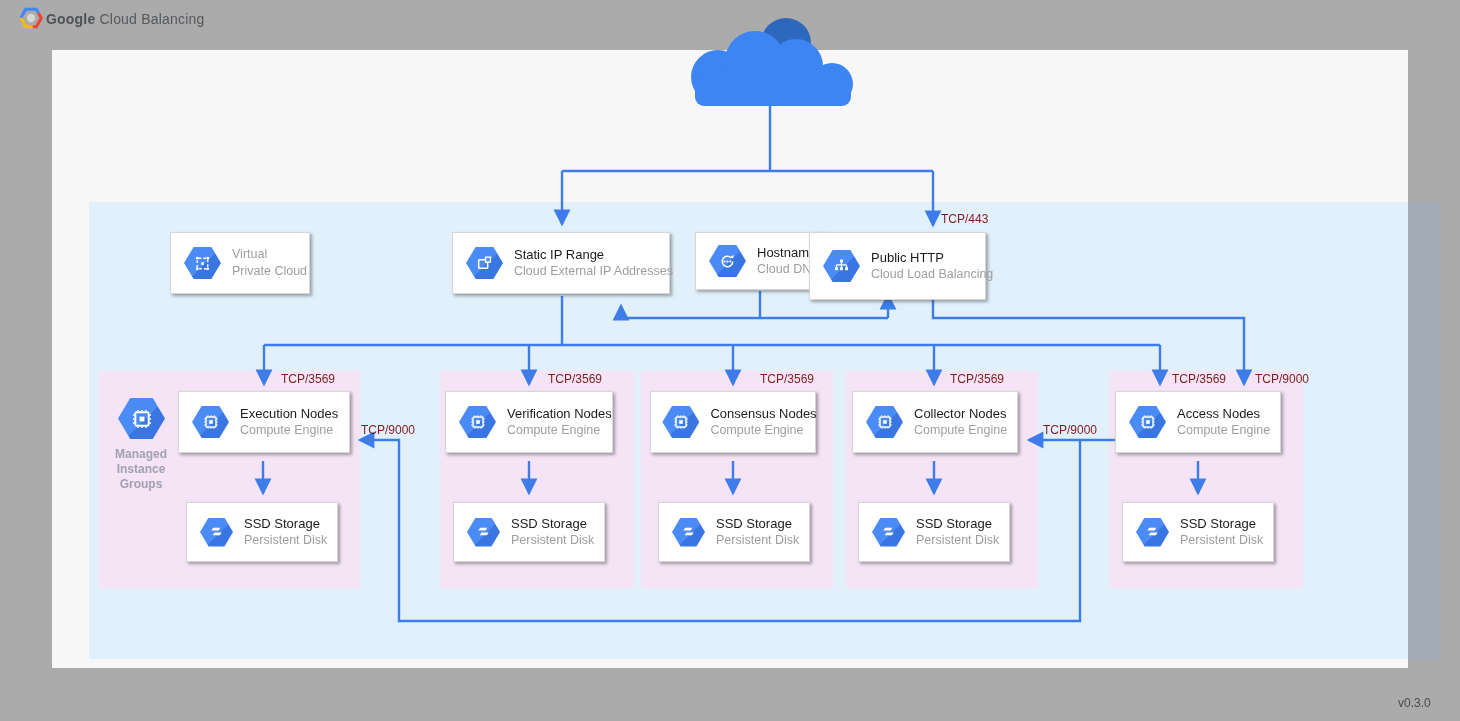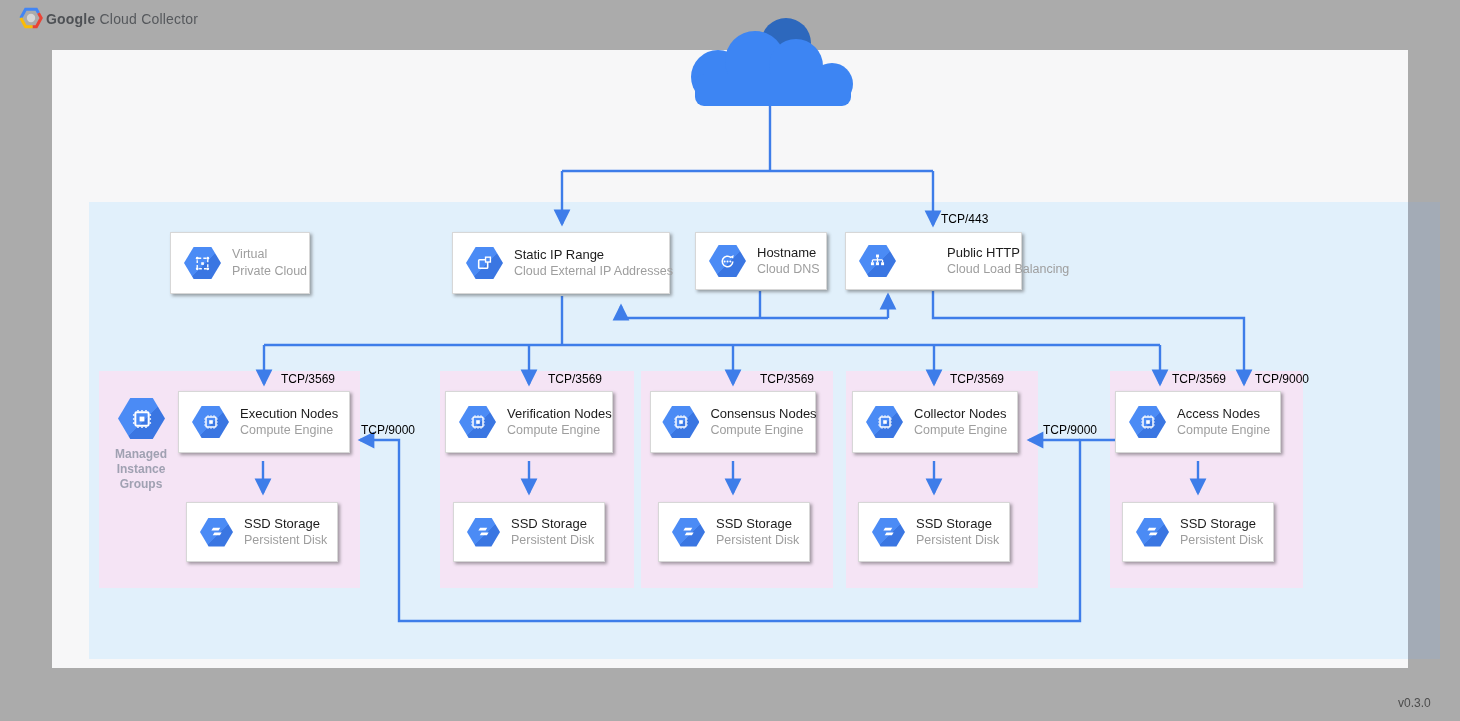--- a/index.html
+++ b/index.html
@@ -21,21 +21,21 @@
   .card{position:absolute;background:#fff;border:1px solid #d7d7d7;box-shadow:2px 2px 3px rgba(60,60,60,.45);display:flex;align-items:center;box-sizing:border-box;padding-left:13px;}
   .card.stacked::before{content:"";position:absolute;left:6px;top:6px;width:100%;height:100%;background:#fff;border:1px solid #d7d7d7;box-shadow:2px 2px 3px rgba(60,60,60,.45);z-index:-1;}
   .card .txt{margin-left:11px;line-height:17px;white-space:nowrap;}
   .card .t1{font-size:13px;color:#1c1c1c;}
   .card .t2{font-size:12.5px;color:#9e9e9e;}
   .hex{flex:0 0 auto;width:37px;height:32px;clip-path:polygon(26% 0,74% 0,100% 50%,74% 100%,26% 100%,0 50%);background:linear-gradient(135deg,#4b8bf5 0 55%,#3a76e2 55%);display:flex;align-items:center;justify-content:center;}
   .hex svg{display:block;}
   #mig-hex{left:118px;top:398px;width:47px;height:41px;}
   #mig-label{left:101px;top:447px;width:80px;text-align:center;font-size:12px;font-weight:700;color:#a0a1b2;line-height:15px;}
   
-  .port{position:absolute;font-size:12px;color:#000000;white-space:nowrap;}
+  .port{position:absolute;font-size:12px;color:#7f1d1d;white-space:nowrap;}
   svg.wires{position:absolute;left:0;top:0;pointer-events:none;}
 </style>
 </head>
 <body>
 
 <div id="stage">
 
   <div class="abs" id="canvas"></div>
   <div class="abs" id="vpc-region"></div>
   <div class="abs" id="vpc-region-overhang"></div>
@@ -83,21 +83,21 @@
       <path d="M1080,440 H1029" marker-end="url(#arr)"></path>
     </g>
   </svg>
 
   <svg class="abs" style="left:19px;top:7px;" width="24" height="22" viewBox="0 0 24 21">
     <path d="M1.8,10.5 L6.6,1.8 H17.4 L19.5,5.6" fill="none" stroke="#4285f4" stroke-width="3"></path>
     <path d="M19.5,5.6 L22.2,10.5 L17.4,19.2 H13.5" fill="none" stroke="#ea4335" stroke-width="3"></path>
     <path d="M13.5,19.2 H6.6 L1.8,10.5" fill="none" stroke="#fbbc05" stroke-width="3"></path>
     <circle cx="12" cy="10.5" r="4.2" fill="#d6d6d6"></circle>
   </svg>
-  <div class="abs" id="brand"><b>Google</b><span> Cloud Collector</span></div>
+  <div class="abs" id="brand"><b>Google</b><span> Cloud Balancing</span></div>
 
   <div class="abs" id="version">v0.3.0</div>
 
   <svg class="abs" style="left:683px;top:16px;" width="180" height="95" viewBox="0 0 180 95">
     <circle cx="103" cy="27" r="25" fill="#2d68bd"></circle>
     <g fill="#3d85f3">
       <circle cx="35" cy="61" r="27"></circle>
       <circle cx="72" cy="45" r="30"></circle>
       <circle cx="113" cy="50" r="27"></circle>
       <circle cx="149" cy="68" r="21"></circle>
@@ -143,21 +143,21 @@
           <circle cx="9" cy="9" r=".95" fill="#fff"></circle>
           <circle cx="11.7" cy="9" r=".95" fill="#fff"></circle>
         </svg>
     </div>
     <div class="txt">
       <div class="t1">Hostname</div>
       <div class="t2">Cloud DNS</div>
     </div>
   </div>
 
-  <div class="card" style="left:845px;top:232px;width:177px;height:58px;gap:40px;">
+  <div class="card" style="left:809px;top:232px;width:177px;height:68px;">
     <div class="hex">
       <svg width="19" height="19" viewBox="0 0 18 18">
           <rect x="7.6" y="2.4" width="2.8" height="2.8" fill="#fff"></rect>
           <path d="M9 5.2 V7.5 M4.2 7.5 H13.8 M4.2 7.5 V9.7 M9 7.5 V9.7 M13.8 7.5 V9.7" stroke="#fff" stroke-width="1.2" fill="none"></path>
           <rect x="2.8" y="9.7" width="2.8" height="2.8" fill="#fff"></rect>
           <rect x="7.6" y="9.7" width="2.8" height="2.8" fill="#fff"></rect>
           <rect x="12.4" y="9.7" width="2.8" height="2.8" fill="#fff"></rect>
         </svg>
     </div>
     <div class="txt">

